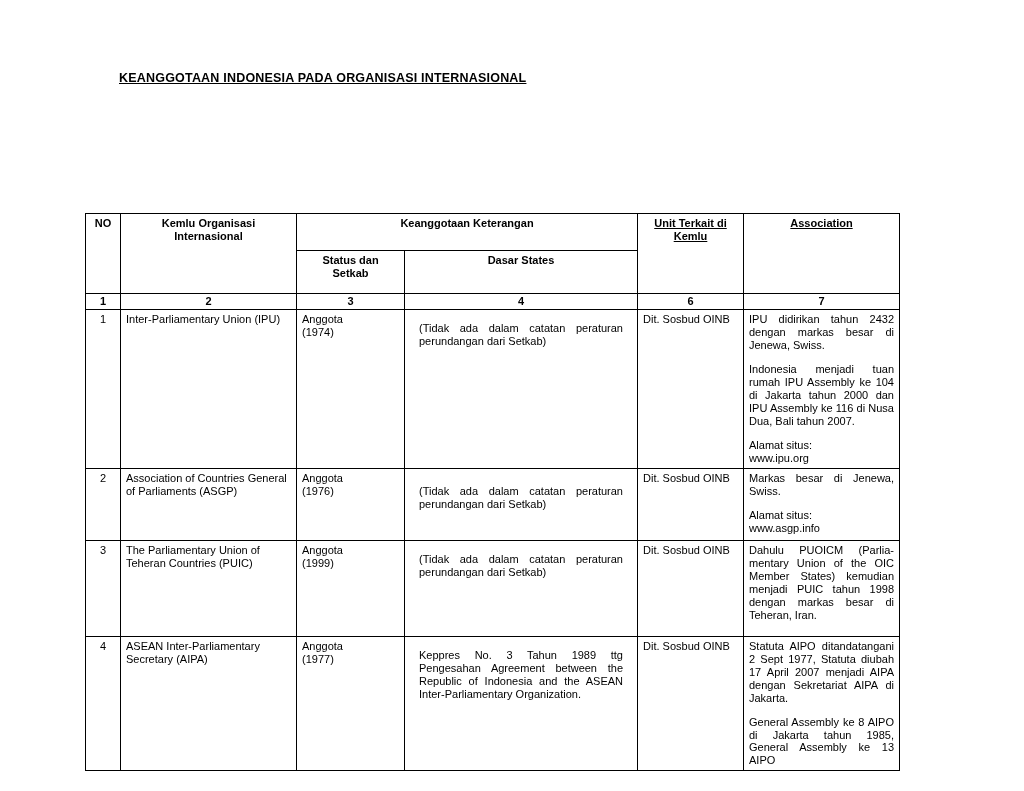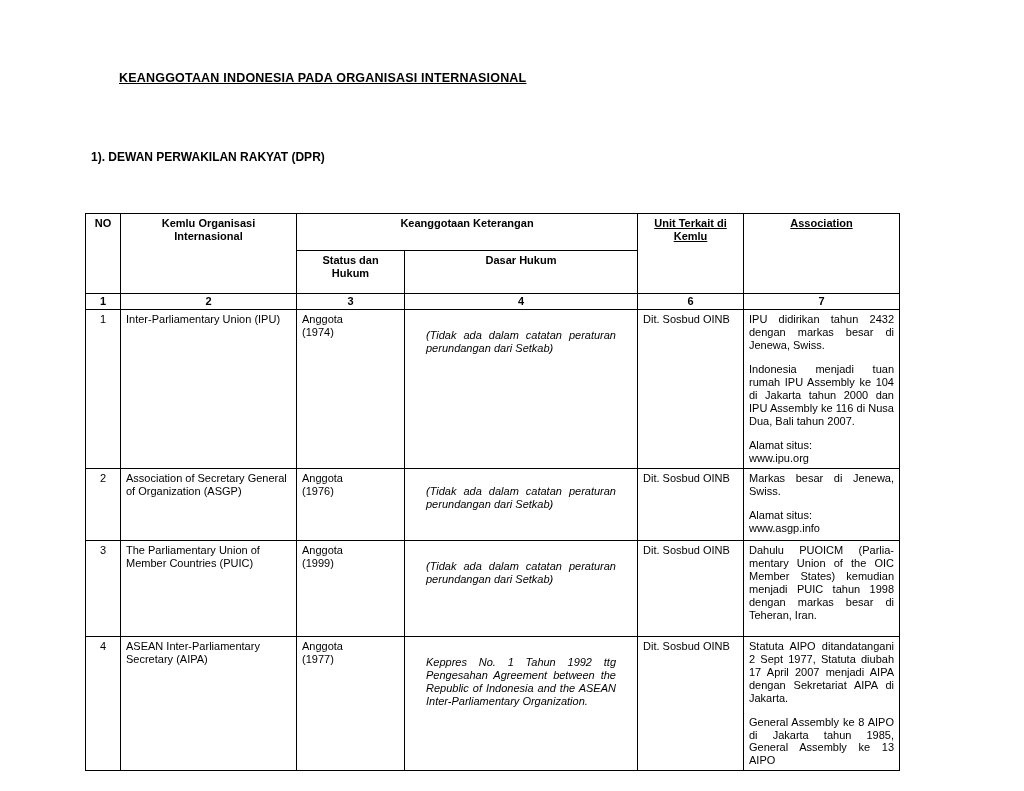--- a/index.html
+++ b/index.html
@@ -19,32 +19,31 @@
   tr.h1{height:37px;}
   tr.h2{height:43px;}
   tr.col-nums{height:16px;}
   tr.col-nums td{text-align:center;font-weight:700;padding:1px 2px;line-height:1.1;}
   tr.r1{height:155px;}
   tr.r2{height:72px;}
   tr.r3{height:96px;}
   tr.r4{height:115px;}
   td.c-no{text-align:center;}
   td.c-status{white-space:pre-line;}
-  td.c-dasar p{margin:16px;text-align:justify;font-style:italic;}
+  td.c-dasar p{margin:9px;text-align:justify;}
   td.c-dasar p.offset-top{margin-top:13px;}
   td.c-ket p{margin:0 0 11px;text-align:justify;white-space:pre-line;}
   td.c-ket p:last-child{margin-bottom:0;}
 </style>
 </head>
 <body>
 
 <div class="page">
 
   <div class="doc-title">KEANGGOTAAN INDONESIA PADA ORGANISASI INTERNASIONAL</div>
-  <div class="section-heading">1). DEWAN PERWAKILAN RAKYAT (DPR)</div>
 
   <table class="doc-table">
     <colgroup>
       <col style="width:35px">
       <col style="width:176px">
       <col style="width:108px">
       <col style="width:233px">
       <col style="width:106px">
       <col style="width:156px">
     </colgroup>
@@ -53,22 +52,22 @@
         <th rowspan="2" class="v-mid">NO</th>
         <th rowspan="2" class="v-mid">Kemlu Organisasi
 Internasional</th>
         <th colspan="2" class="v-mid">Keanggotaan Keterangan</th>
         <th rowspan="2" class="pad-top">Unit Terkait di
 Kemlu</th>
         <th rowspan="2" class="pad-top">Association</th>
       </tr>
       <tr class="h2">
         <th class="v-mid">Status dan
-Hukum</th>
-        <th class="v-mid">Dasar Hukum</th>
+Setkab</th>
+        <th class="v-mid">Dasar States</th>
       </tr>
       <tr class="col-nums">
         <td>1</td>
         <td>2</td>
         <td>3</td>
         <td>4</td>
         <td>6</td>
         <td>7</td>
       </tr>
 
@@ -84,55 +83,55 @@
         <td class="c-ket">
           <p>IPU didirikan tahun 2432 dengan markas besar di Jenewa, Swiss.</p>
           <p>Indonesia menjadi tuan rumah IPU Assembly ke 104 di Jakarta tahun 2000 dan IPU Assembly ke 116 di Nusa Dua, Bali tahun 2007.</p>
           <p>Alamat situs:
 www.ipu.org</p>
         </td>
       </tr>
 
       <tr class="r2">
         <td class="c-no">2</td>
-        <td class="c-nama">Association of Secretary General of Organization (ASGP)</td>
+        <td class="c-nama">Association of Countries General of Parliaments (ASGP)</td>
         <td class="c-status">Anggota
 (1976)</td>
         <td class="c-dasar">
           <p class="offset-top">(Tidak ada dalam catatan peraturan perundangan dari Setkab)</p>
         </td>
         <td class="c-unit">Dit. Sosbud OINB</td>
         <td class="c-ket">
           <p>Markas besar di Jenewa, Swiss.</p>
           <p>Alamat situs:
 www.asgp.info</p>
         </td>
       </tr>
 
       <tr class="r3">
         <td class="c-no">3</td>
-        <td class="c-nama">The Parliamentary Union of Member Countries (PUIC)</td>
+        <td class="c-nama">The Parliamentary Union of Teheran Countries (PUIC)</td>
         <td class="c-status">Anggota
 (1999)</td>
         <td class="c-dasar">
           <p>(Tidak ada dalam catatan peraturan perundangan dari Setkab)</p>
         </td>
         <td class="c-unit">Dit. Sosbud OINB</td>
         <td class="c-ket">
           <p>Dahulu PUOICM (Parlia-mentary Union of the OIC Member States) kemudian menjadi PUIC tahun 1998 dengan markas besar di Teheran, Iran.</p>
         </td>
       </tr>
 
       <tr class="r4">
         <td class="c-no">4</td>
         <td class="c-nama">ASEAN Inter-Parliamentary Secretary (AIPA)</td>
         <td class="c-status">Anggota
 (1977)</td>
         <td class="c-dasar">
-          <p>Keppres No. 1 Tahun 1992 ttg Pengesahan Agreement between the Republic of Indonesia and the ASEAN Inter-Parliamentary Organization.</p>
+          <p>Keppres No. 3 Tahun 1989 ttg Pengesahan Agreement between the Republic of Indonesia and the ASEAN Inter-Parliamentary Organization.</p>
         </td>
         <td class="c-unit">Dit. Sosbud OINB</td>
         <td class="c-ket">
           <p>Statuta AIPO ditandatangani 2 Sept 1977, Statuta diubah 17 April 2007 menjadi AIPA dengan Sekretariat AIPA di Jakarta.</p>
           <p>General Assembly ke 8 AIPO di Jakarta tahun 1985, General Assembly ke 13 AIPO</p>
         </td>
       </tr>
     </tbody>
   </table>
 

